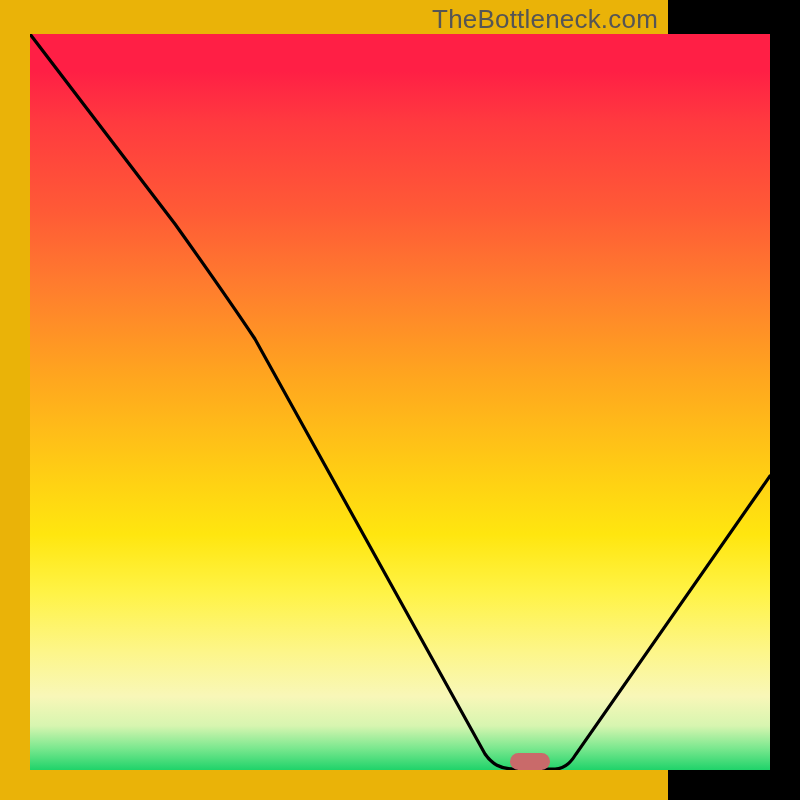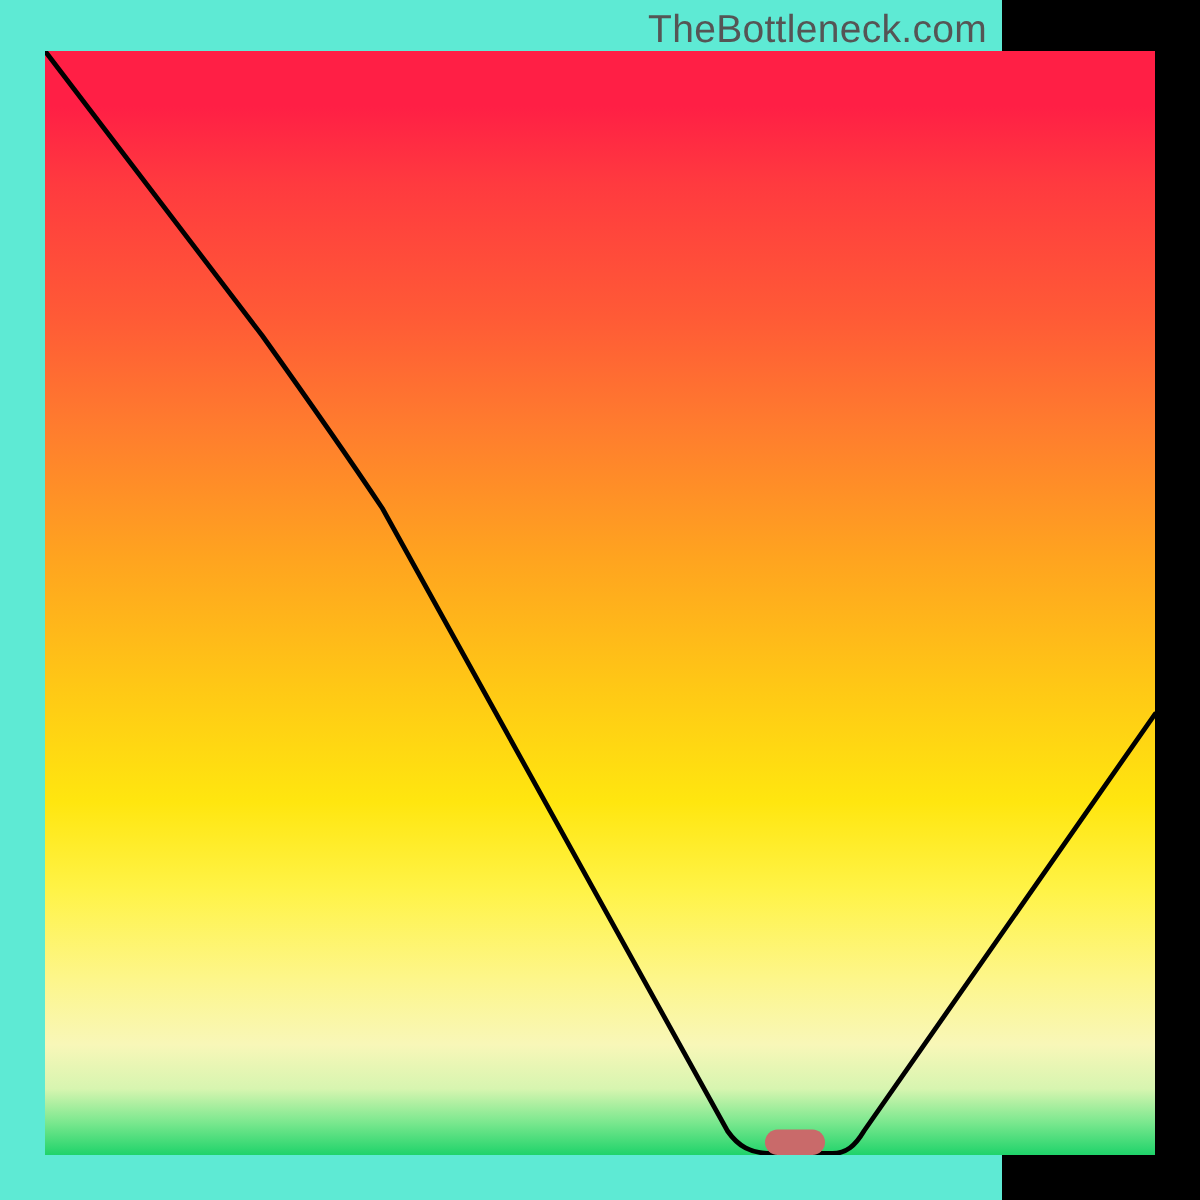--- a/index.html
+++ b/index.html
@@ -8,21 +8,21 @@
     width: 800px;
     height: 800px;
     background: #000;
     overflow: hidden;
     font-family: Arial, Helvetica, sans-serif;
   }
   .frame {
     position: relative;
     width: 668px;
     height: 800px;
-    background: #5eead4;
+    background: #eab308;
   }
   .watermark {
     position: absolute;
     top: 4px;
     right: 10px;
     color: #555;
     font-size: 26px;
     font-weight: 500;
     user-select: none;
     letter-spacing: 0.2px;

